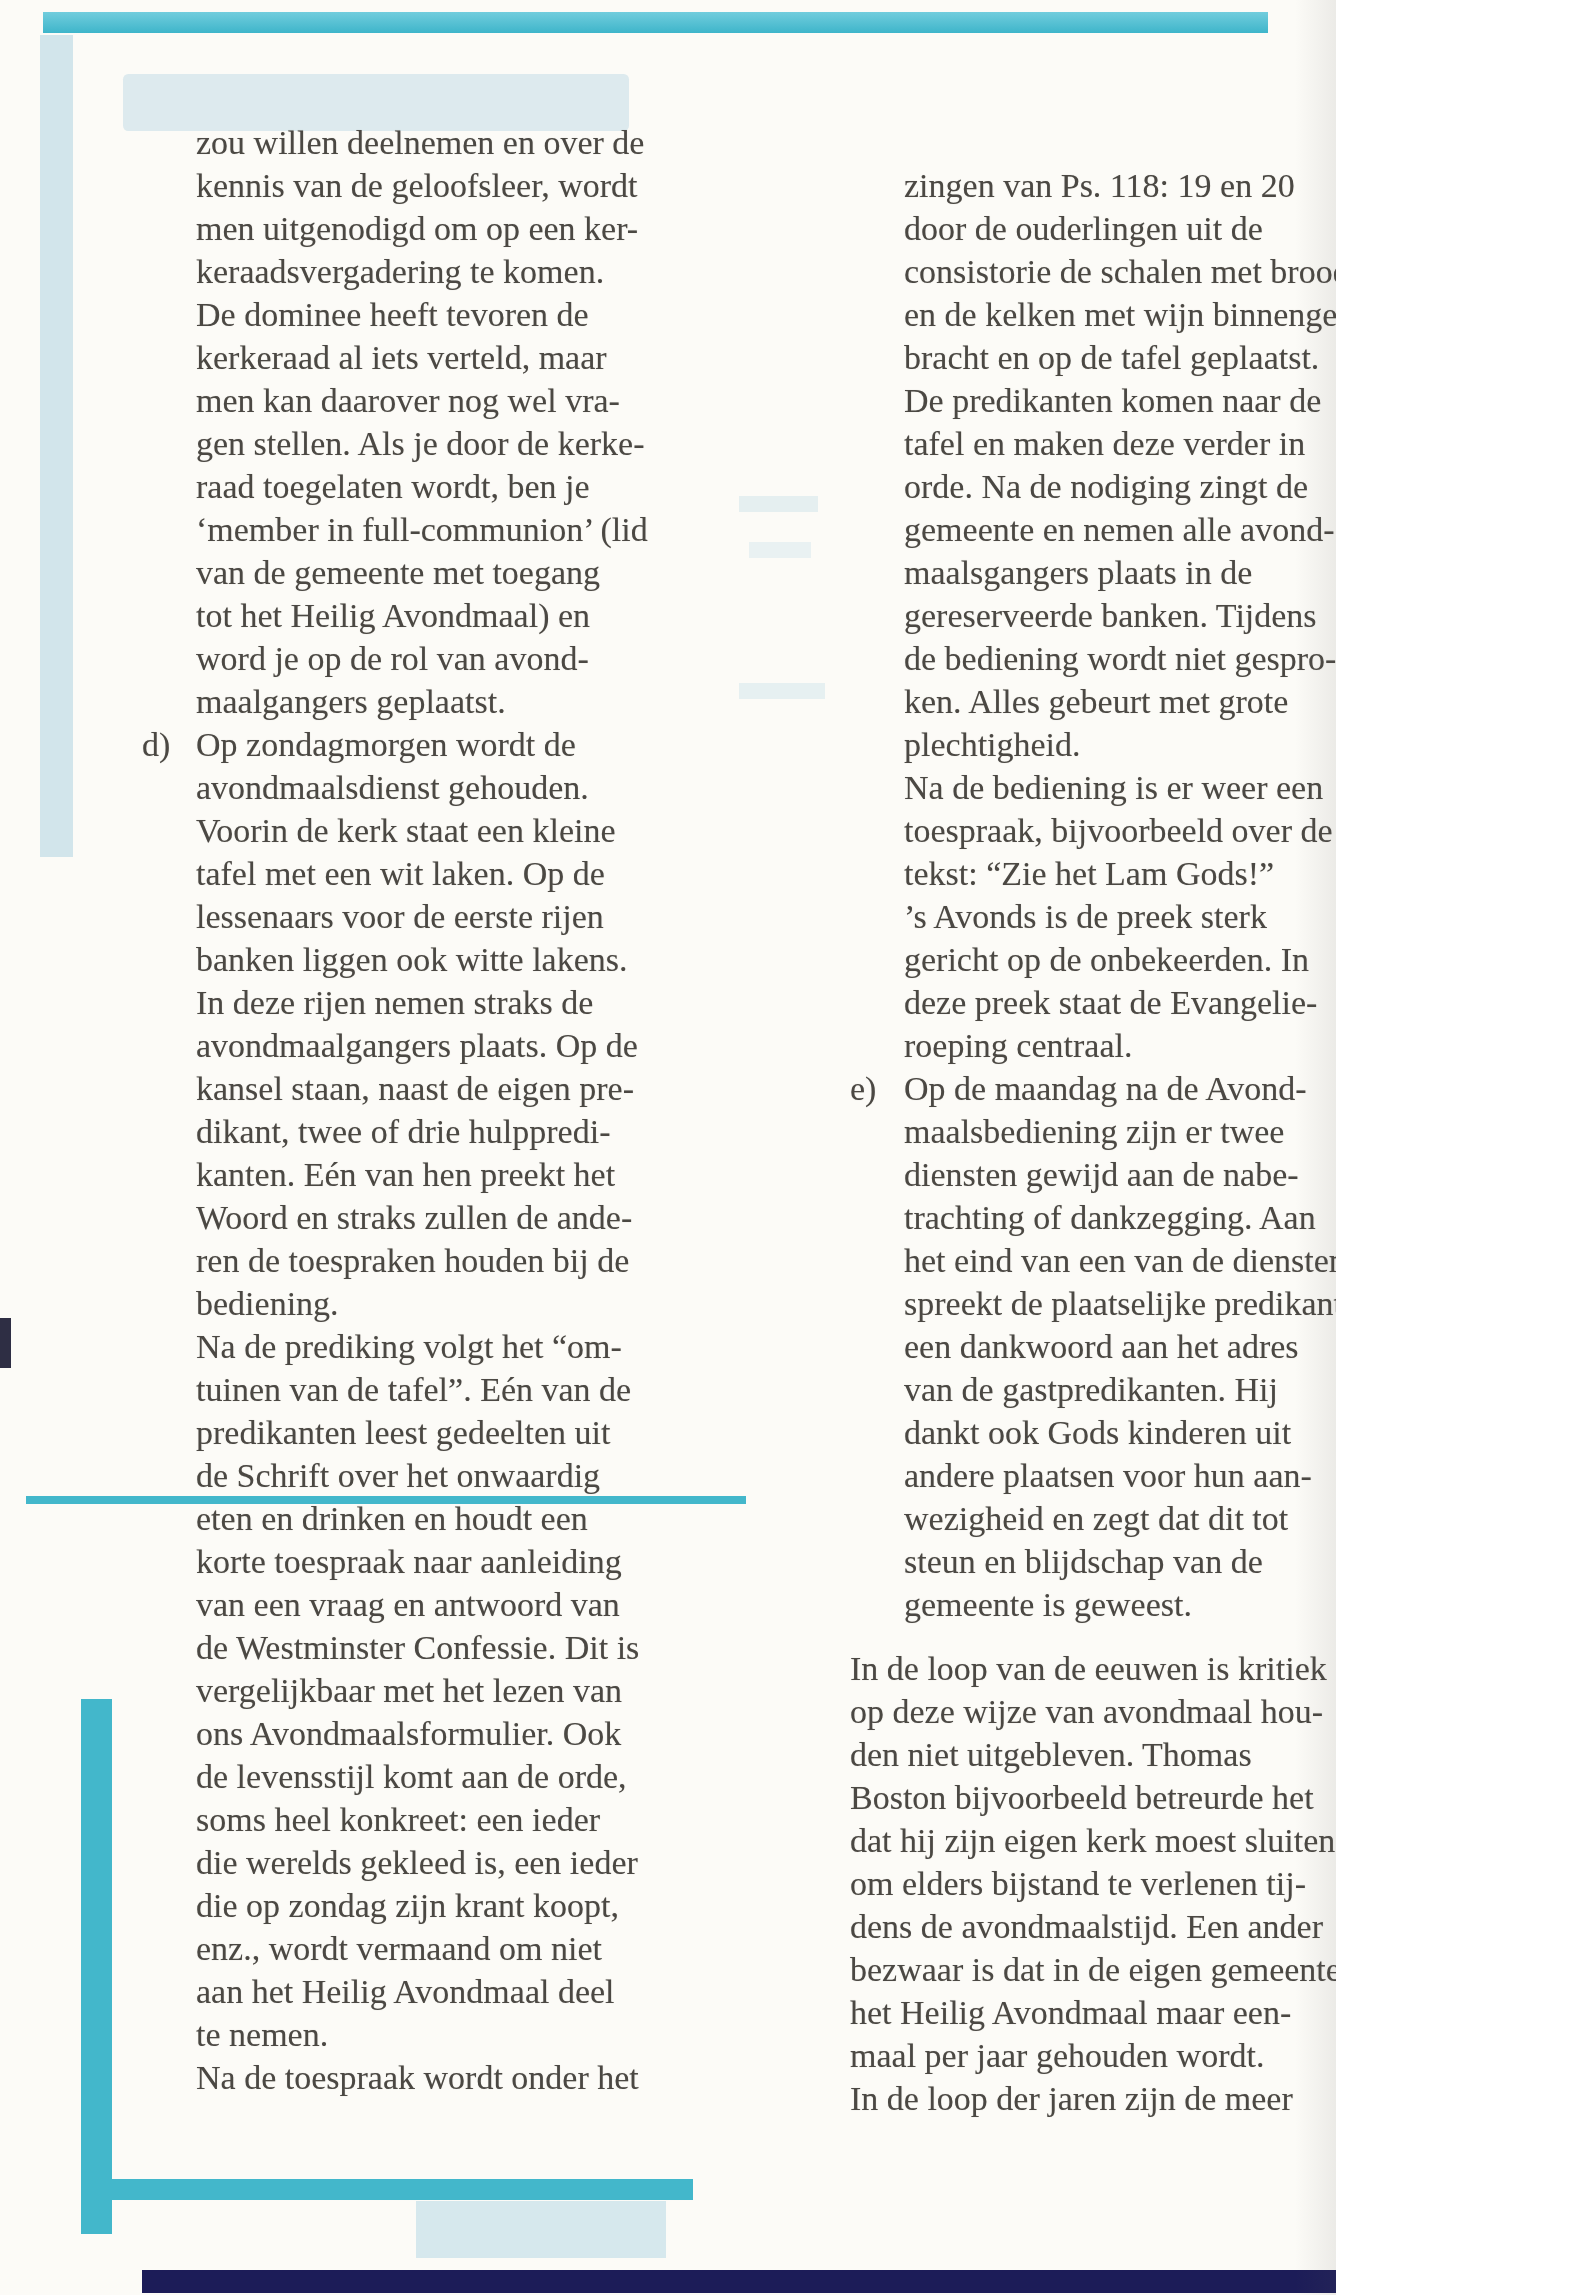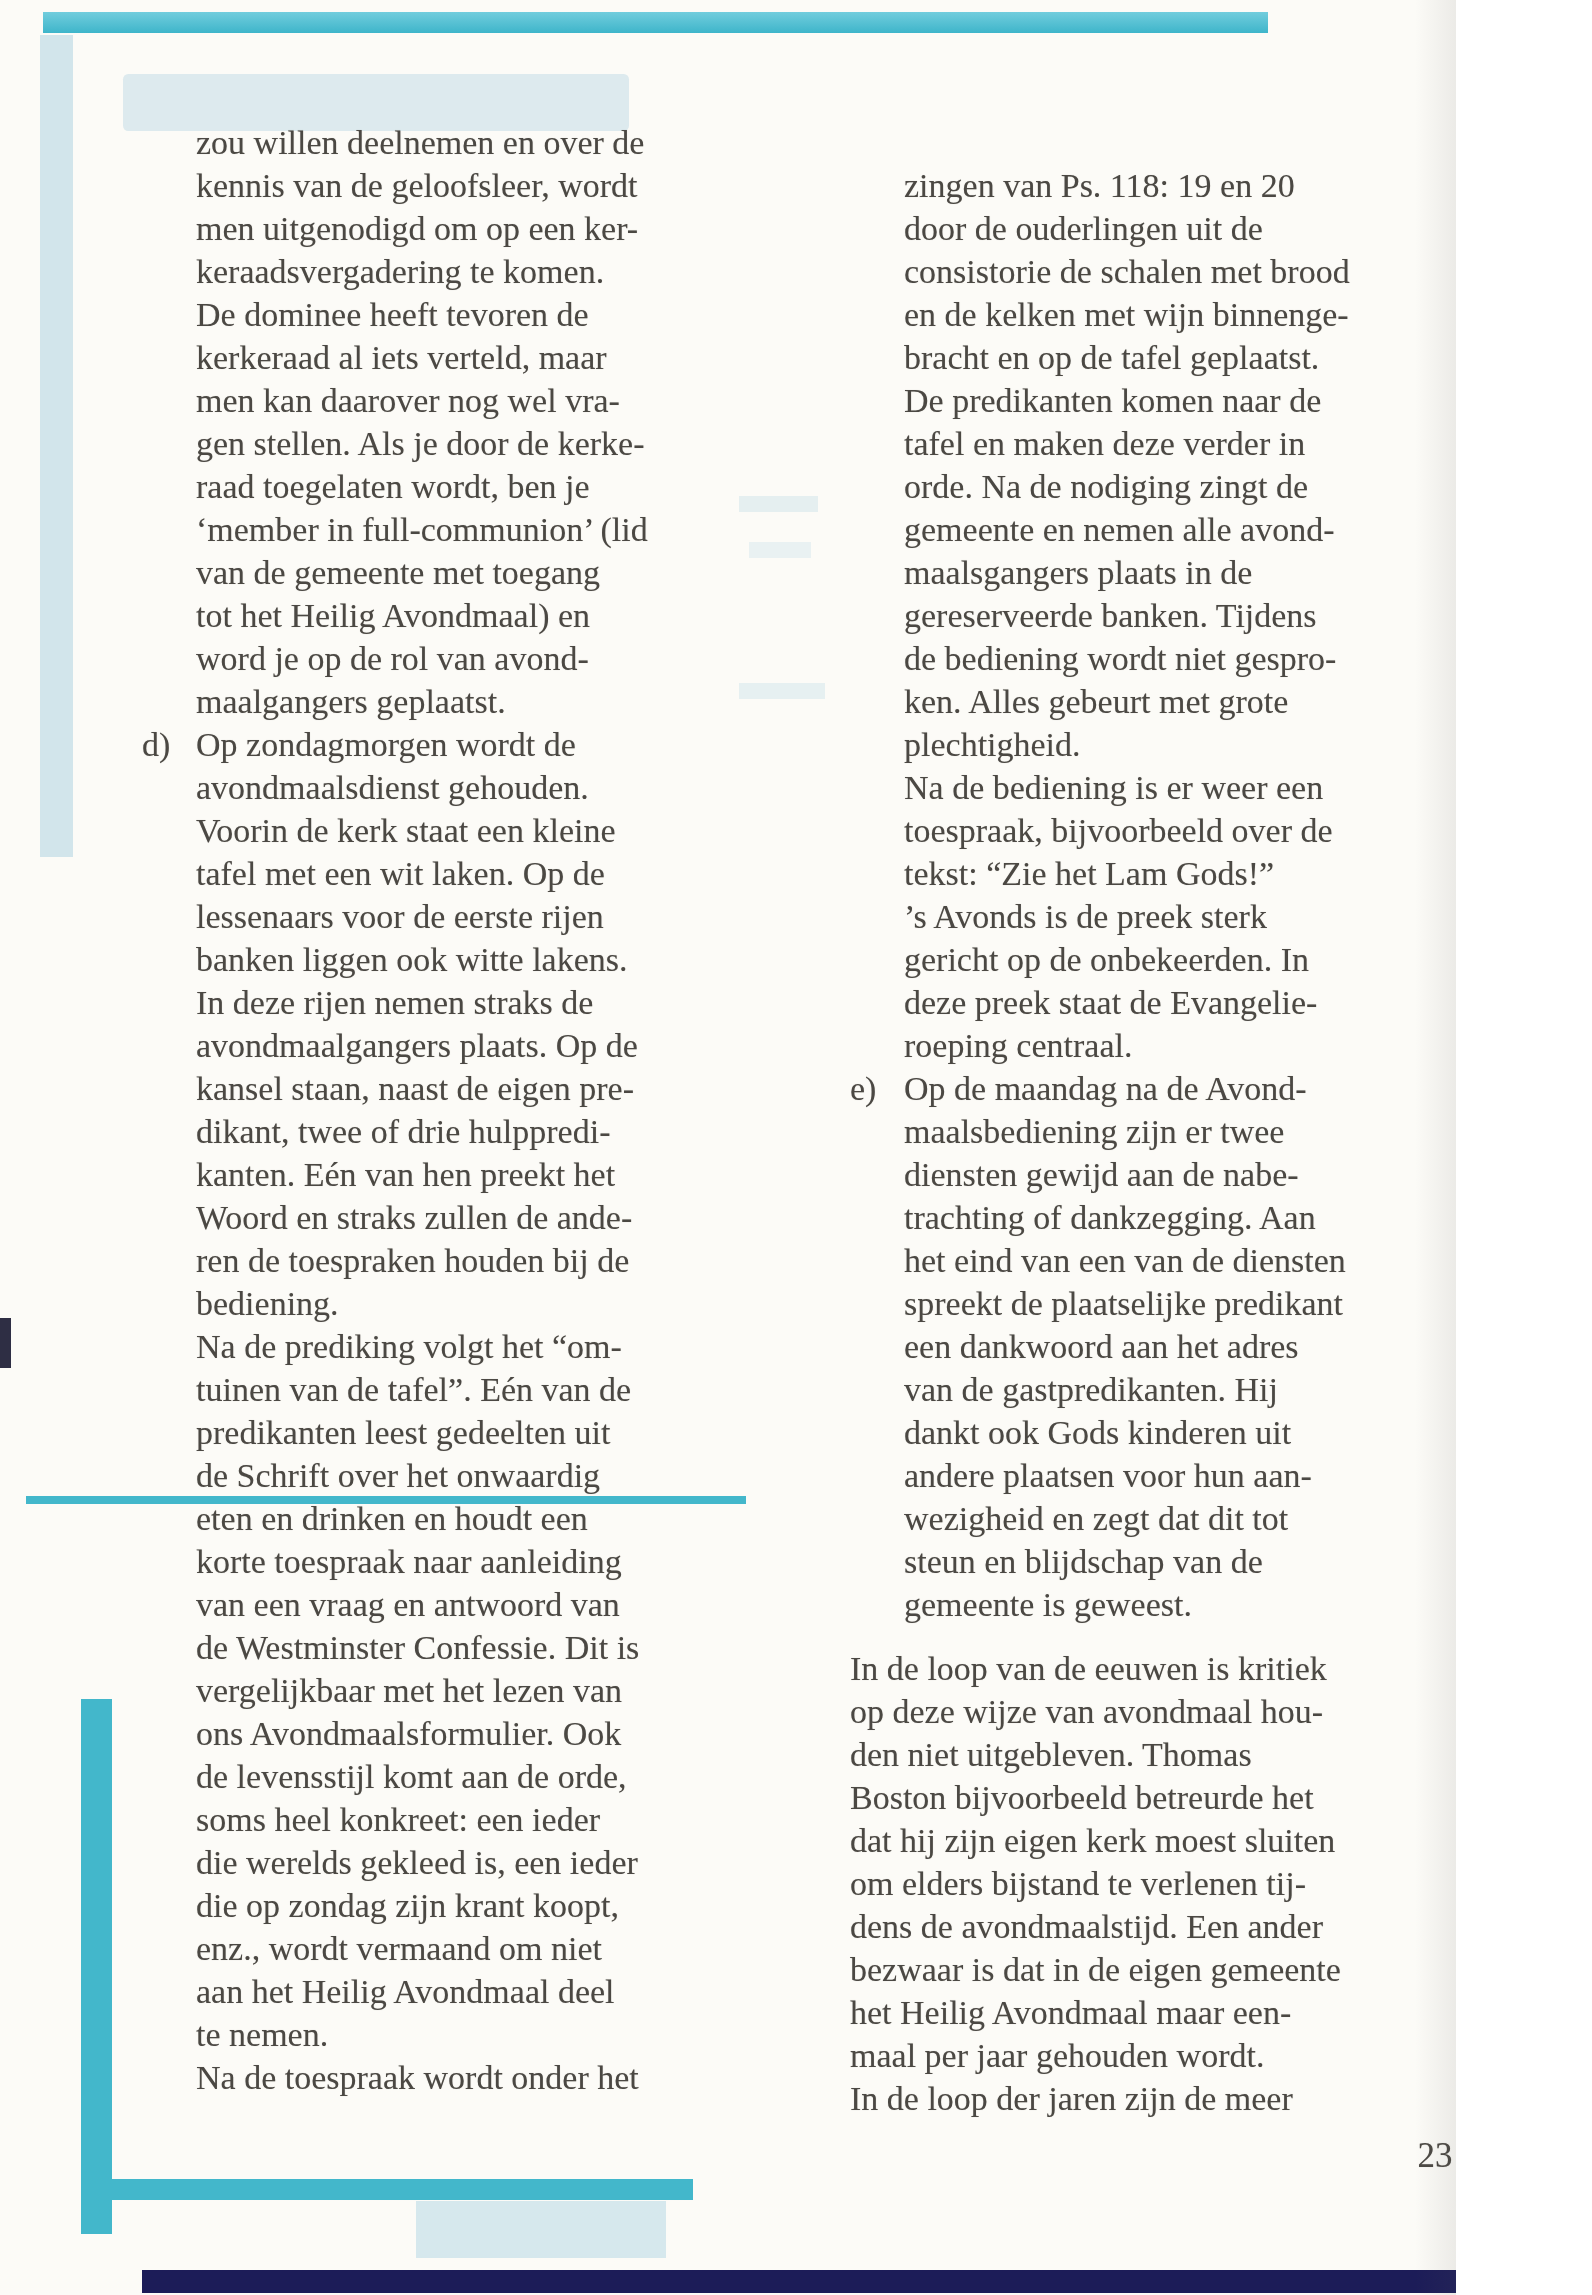--- a/index.html
+++ b/index.html
@@ -1,17 +1,17 @@
 <!DOCTYPE html>
 <html style="font-size:14px"><head>
 <meta charset="utf-8">
 <style>
   html,body{margin:0;padding:0;background:#ffffff;}
   .page{
-    position:relative;width:1456px;height:2295px;background:#fcfbf7;overflow:hidden;
+    position:relative;width:1336px;height:2295px;background:#fcfbf7;overflow:hidden;
     font-family:"Liberation Serif","DejaVu Serif",serif;color:#4b4843;
   }
   .page::after{
     content:"";position:absolute;right:0;top:0;width:41px;height:100%;
     background:linear-gradient(to right,rgba(0,0,0,0),rgba(90,90,90,0.10));
     z-index:6;pointer-events:none;
   }
   
   .top-bar{position:absolute;left:43px;top:12px;width:1225px;height:21px;
     background:linear-gradient(#72cddd,#3eb5ca);z-index:2;}

